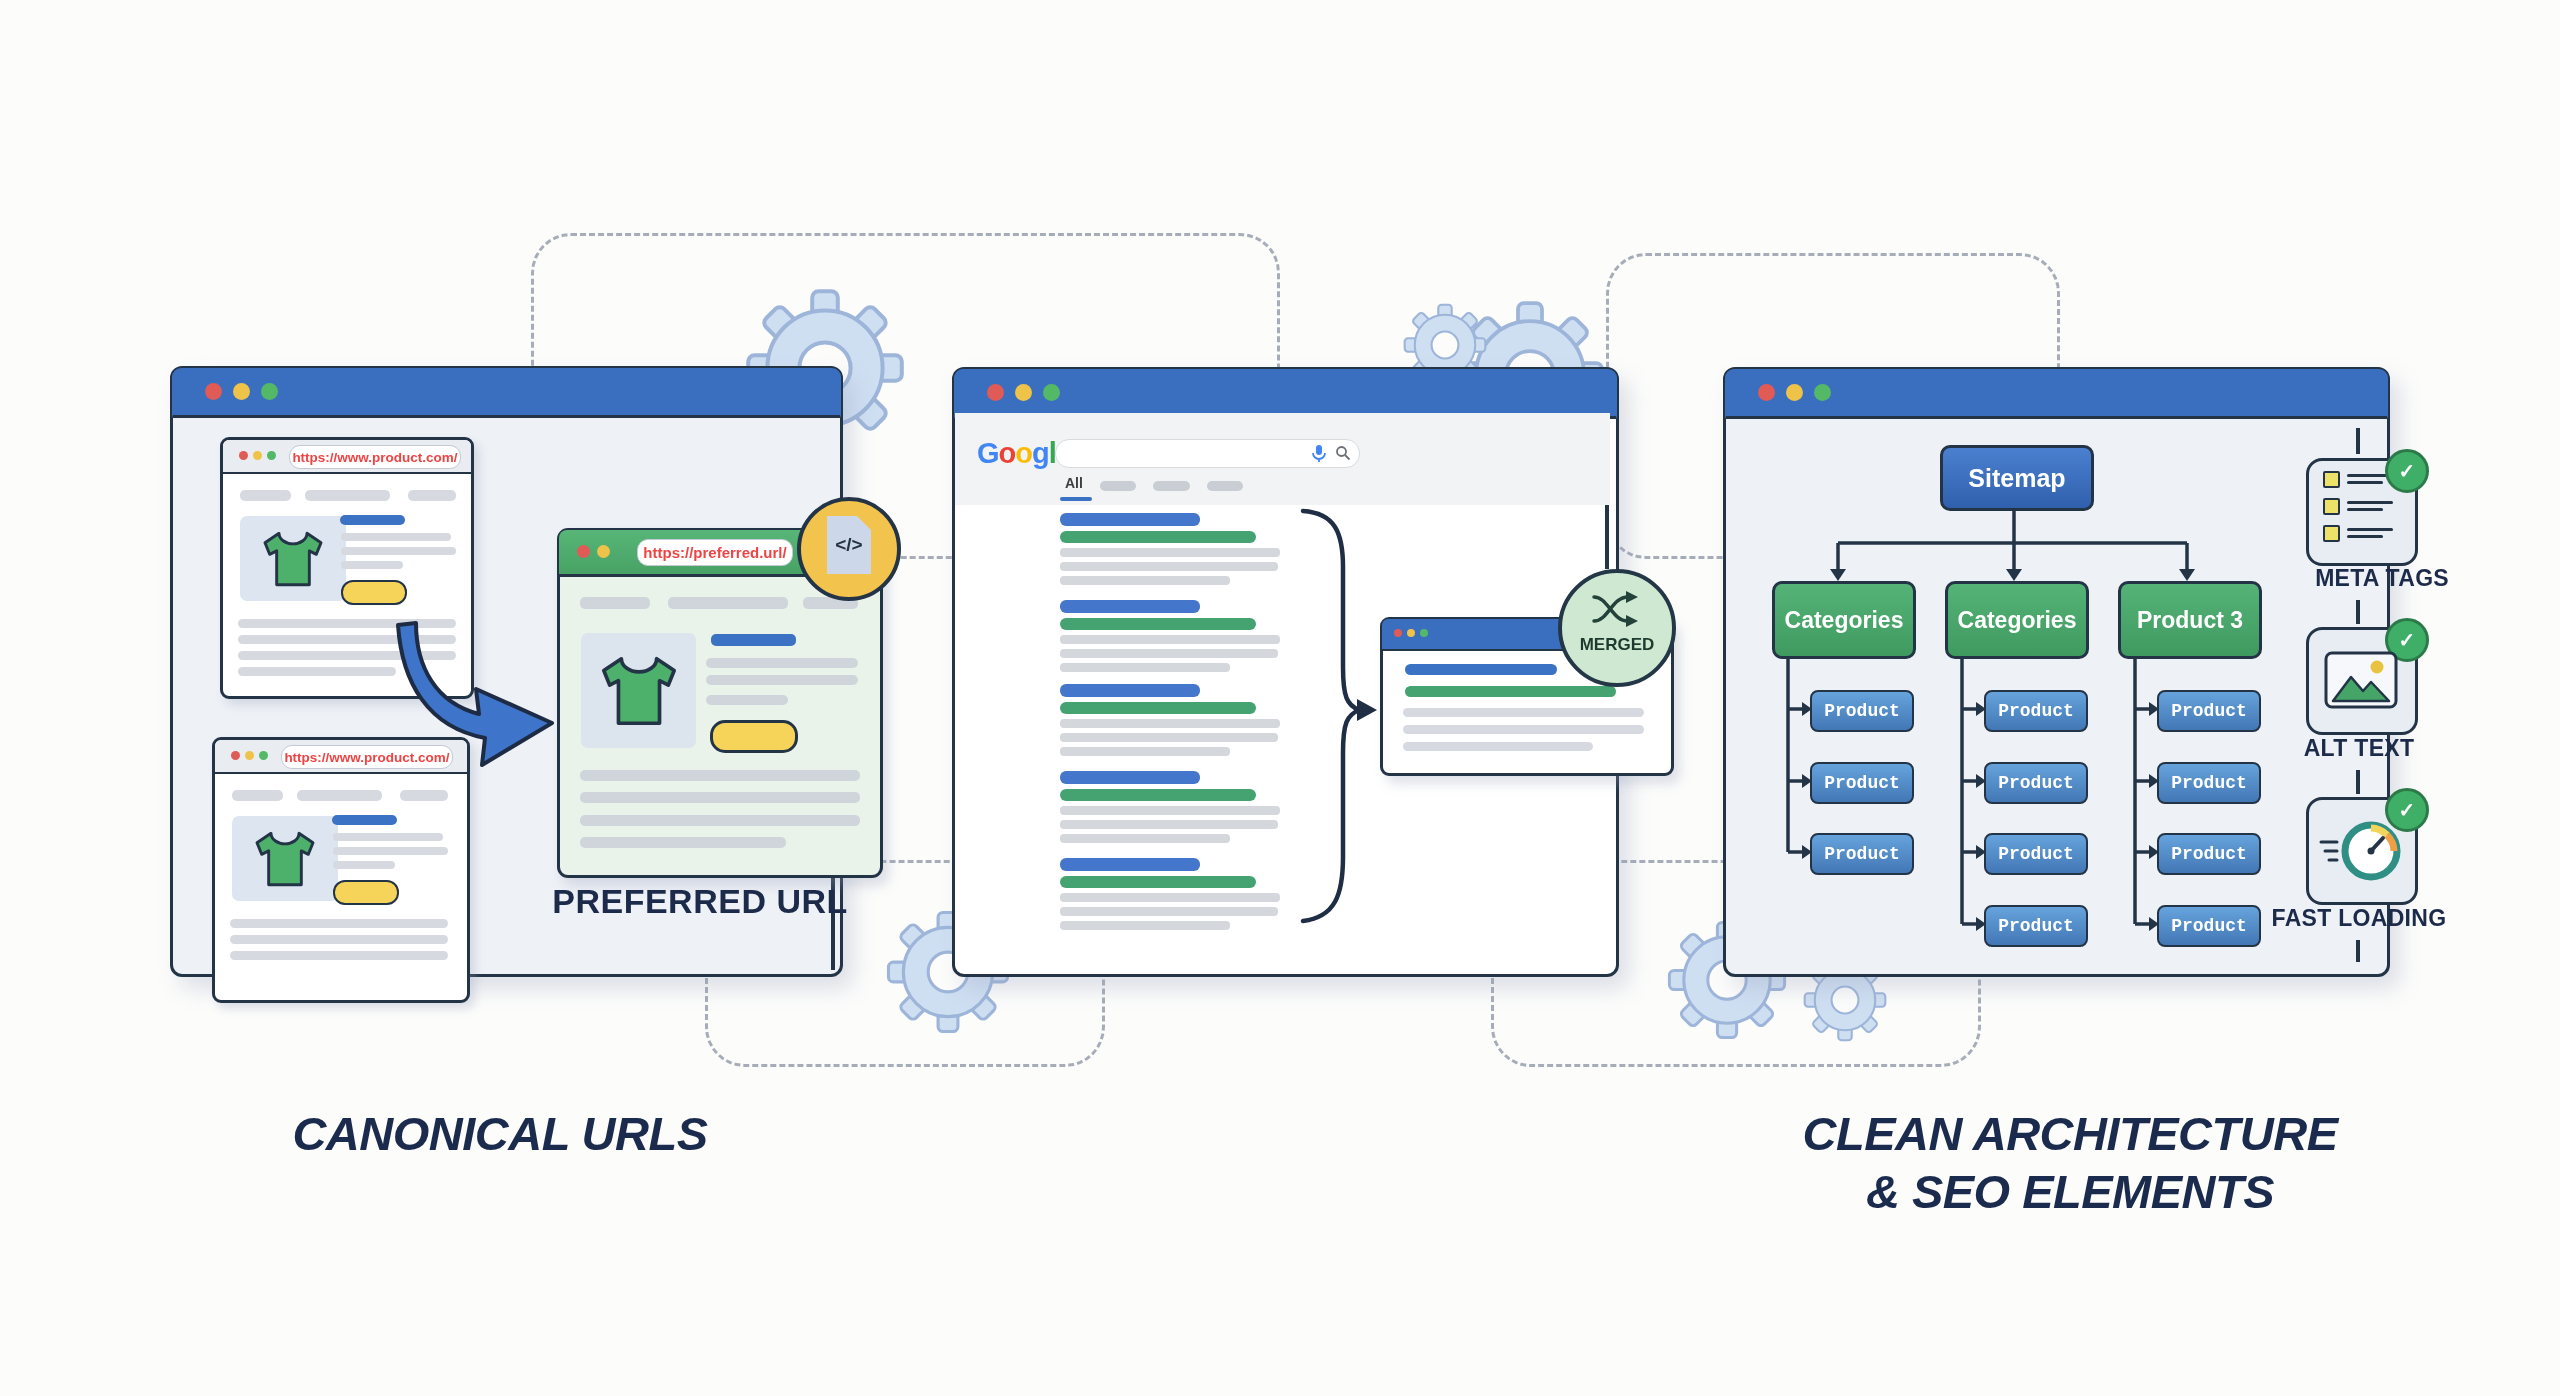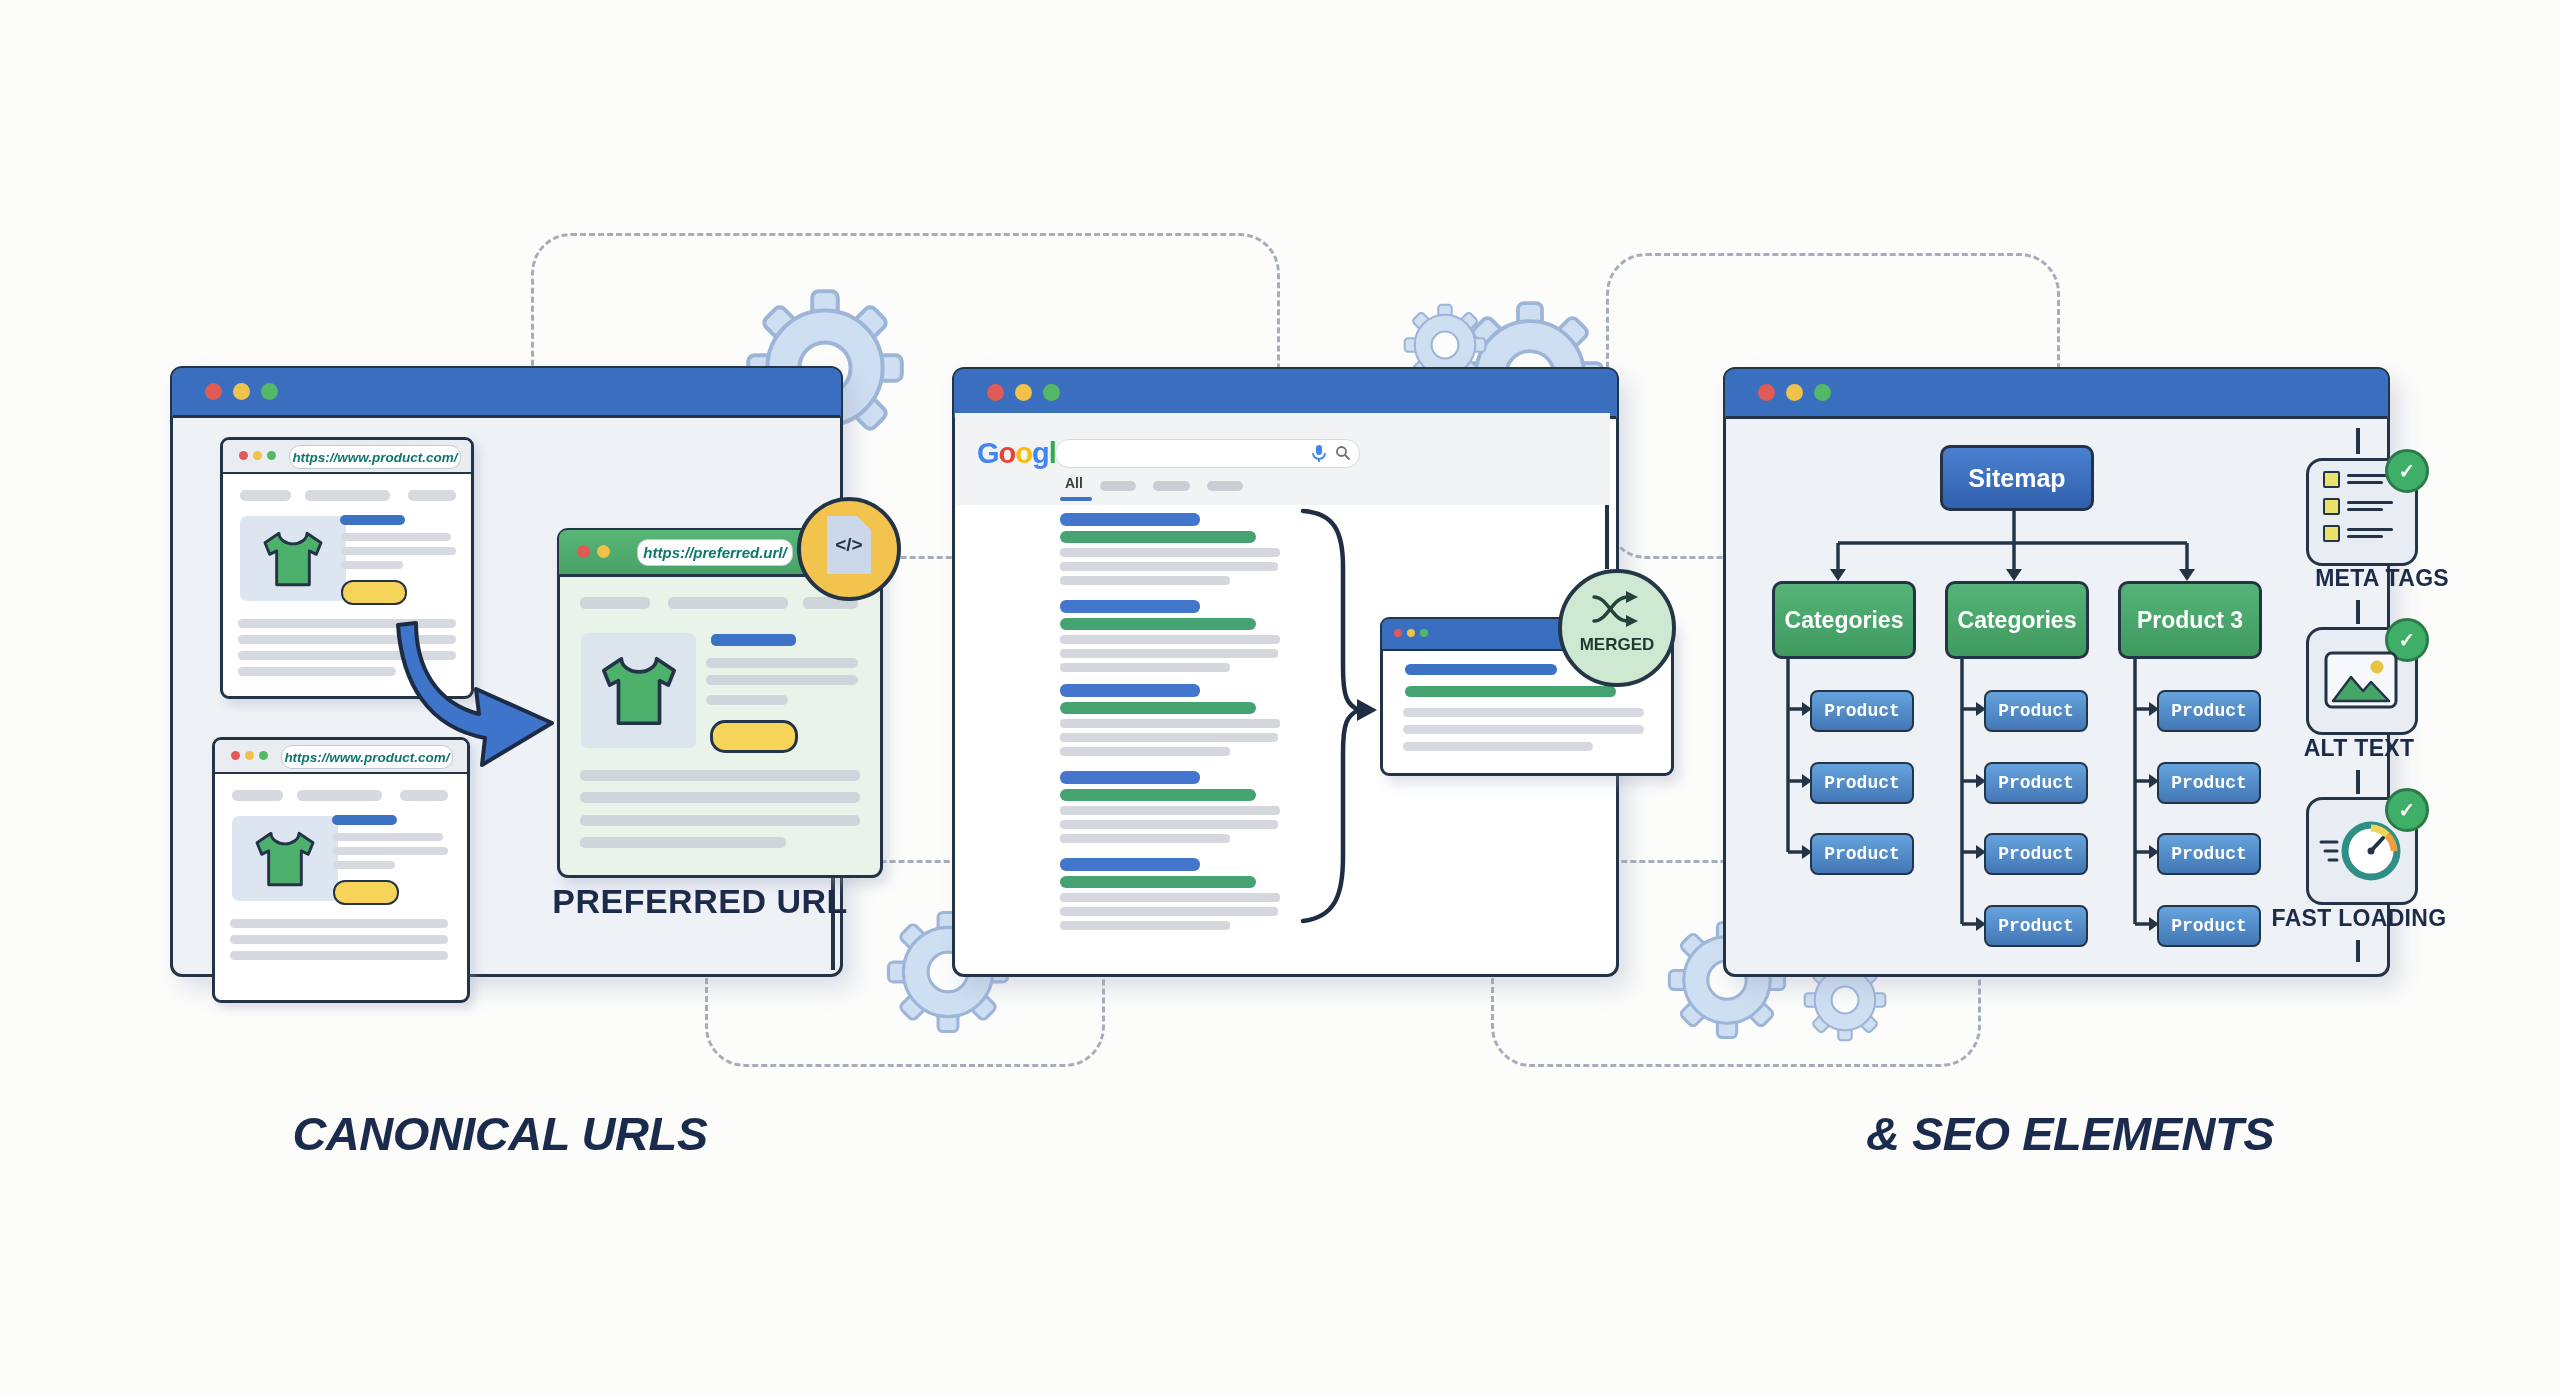--- a/index.html
+++ b/index.html
@@ -19,21 +19,21 @@
   .dot{position:absolute;border-radius:50%;}
   .dot.r{background:#e05a56;} .dot.y{background:#efc24a;} .dot.g{background:#53b966;}
   .titlebar .dot{width:17px;height:17px;top:14px;}
   
   .mini{position:absolute;background:#fff;border:3px solid #243447;border-radius:9px;
         box-shadow:5px 6px 10px rgba(150,160,185,.30);z-index:3;}
   .minibar{position:absolute;left:0;top:0;right:0;height:32px;background:#e9edf2;
            border-bottom:2.5px solid #243447;border-radius:6px 6px 0 0;}
   .minibar .dot{width:9px;height:9px;top:11px;}
   .urlpill{position:absolute;background:#fff;border:1.5px solid #c3cad4;border-radius:11px;
-           font-weight:bold;color:#0f766e;display:flex;align-items:center;justify-content:center;font-style:italic;}
+           font-weight:bold;color:#ef4444;display:flex;align-items:center;justify-content:center;}
   .bar{position:absolute;border-radius:5px;background:#d6dae0;}
   .b-blue{background:#3b72c4;} .b-green{background:#44a371;}
   .prodimg{position:absolute;background:#dde5f0;border-radius:7px;display:flex;
            align-items:center;justify-content:center;}
   .ybtn{position:absolute;background:#f6d359;border:2.5px solid #243447;border-radius:12px;}
   
   .mwc .p1{left:17px;top:50px;width:51px;height:11px;}
   .mwc .p2{left:82px;top:50px;width:85px;height:11px;}
   .mwc .p3{left:185px;top:50px;width:48px;height:11px;}
   .mwc .img{left:17px;top:76px;width:106px;height:85px;}
@@ -488,16 +488,17 @@
       <line x1="54" y1="35" x2="66" y2="22" stroke="#243447" stroke-width="4" stroke-linecap="round"></line>
       <circle cx="54" cy="35" r="3.5" fill="#243447"></circle>
     </svg>
   </div>
   <div class="seolabel" style="left:2269px;top:905px;">FAST LOADING</div>
 
   <div class="caption" style="left:200px;">
     <div>CANONICAL URLS</div>
   </div>
   <div class="caption" style="left:1770px;">
+    <div>CLEAN ARCHITECTURE</div>
     <div>&amp; SEO ELEMENTS</div>
   </div>
 
 </div>
 
 </body></html>

